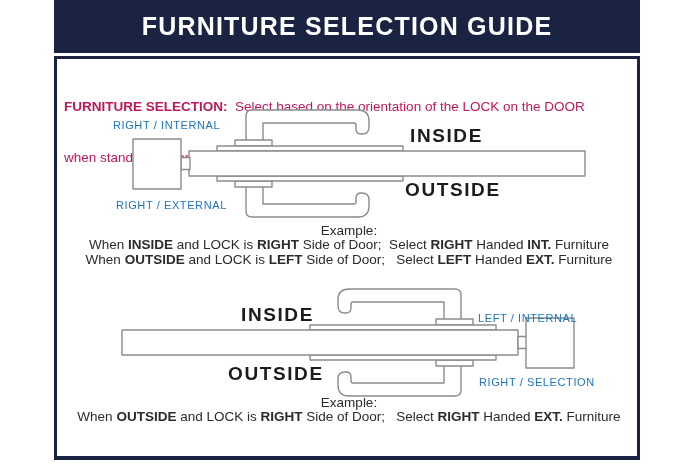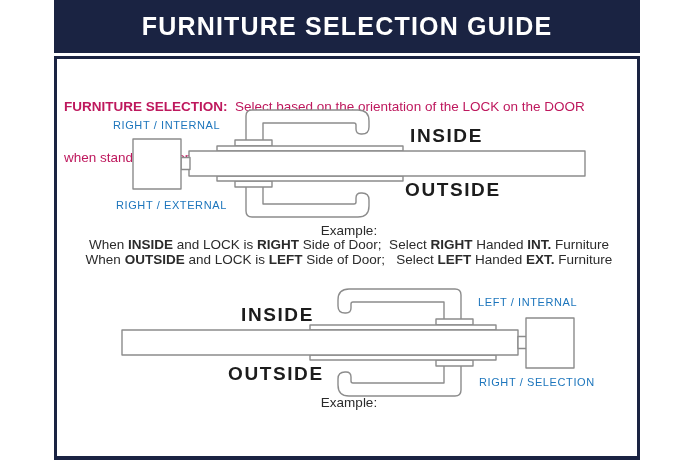--- a/index.html
+++ b/index.html
@@ -44,21 +44,21 @@
   .example .line .b { font-weight:bold; }
   .ex1 { top:224px; }
   .ex2 { top:396px; }
   
   .d1-top-lock   { left:113px; top:119px; }
   .d1-bottom-lock{ left:116px; top:199px; }
   .d1-inside     { left:410px; top:125px; }
   .d1-outside    { left:405px; top:179px; }
   .d2-inside     { left:241px; top:304px; }
   .d2-outside    { left:228px; top:363px; }
-  .d2-top-lock   { left:478px; top:296px; }
+  .d2-top-lock   { left:478px; top:312px; }
   .d2-bottom-lock{ left:479px; top:376px; }
 </style>
 </head>
 <body>
 
 <div class="page">
 
   <div class="header">
     <div class="title">FURNITURE SELECTION GUIDE</div>
   </div>
@@ -108,15 +108,16 @@
   <div class="lbl-blue d2-bottom-lock">RIGHT / SELECTION</div>
 
   <div class="example ex1">
     <div class="line">Example:</div>
     <div class="line"><span>When </span><span class="b">INSIDE</span><span> and LOCK is </span><span class="b">RIGHT</span><span> Side of Door;  Select </span><span class="b">RIGHT</span><span> Handed </span><span class="b">INT.</span><span> Furniture</span></div>
     <div class="line"><span>When </span><span class="b">OUTSIDE</span><span> and LOCK is </span><span class="b">LEFT</span><span> Side of Door;   Select </span><span class="b">LEFT</span><span> Handed </span><span class="b">EXT.</span><span> Furniture</span></div>
   </div>
 
   <div class="example ex2">
     <div class="line">Example:</div>
+    <div class="line"><span>When </span><span class="b">OUTSIDE</span><span> and LOCK is </span><span class="b">RIGHT</span><span> Side of Door;   Select </span><span class="b">RIGHT</span><span> Handed </span><span class="b">EXT.</span><span> Furniture</span></div>
   </div>
 
 </div>
 
 </body></html>

